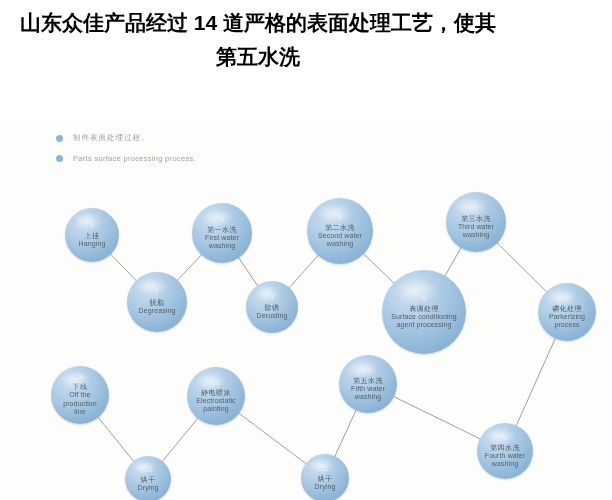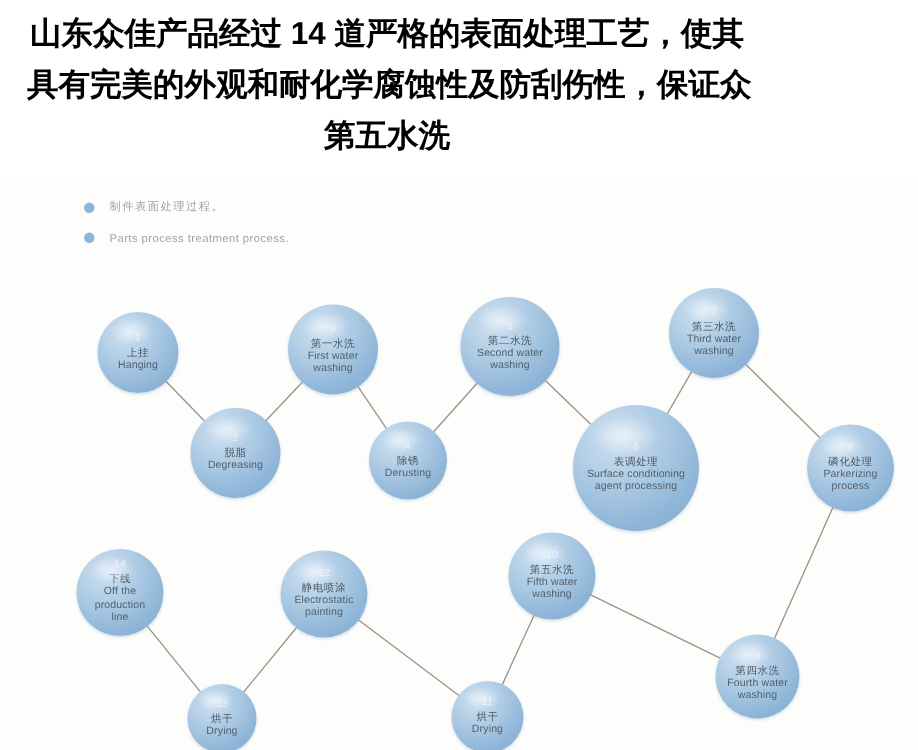--- a/index.html
+++ b/index.html
@@ -82,34 +82,33 @@
     letter-spacing:.1px;padding:0 3px;
   }
 </style>
 </head>
 <body>
 
 <div id="page">
 
   <div class="title-block">
     <span class="title-line">山东众佳产品经过 14 道严格的表面处理工艺，使其</span>
-    <span class="title-line">具有完美的外观和耐化学腐蚀性及防刮伤性，保证众</span>
     <span class="title-line">第五水洗</span>
   </div>
 
   <div class="diagram">
 
     <div class="legend">
       <div class="legend-row">
         <span class="legend-dot"></span>
         <span class="legend-text cn">制件表面处理过程。</span>
       </div>
       <div class="legend-row">
         <span class="legend-dot"></span>
-        <span class="legend-text">Parts process treatment process.</span>
+        <span class="legend-text">Parts surface processing process.</span>
       </div>
     </div>
 
     <svg class="links" id="link-layer" viewBox="0 0 612 380" preserveAspectRatio="none">
         <line x1="110.10414114380931" y1="133.66119164054192" x2="136.80691949344347" y2="161.18559393939557" stroke="#9a948c" stroke-width="0.9"></line>
         <line x1="176.88511685270458" y1="160.89118364866744" x2="202.11488314729542" y2="134.10881635133256" stroke="#9a948c" stroke-width="0.9"></line>
         <line x1="238.2358649270616" y1="137.02908009205117" x2="258.0035647180503" y2="166.2852757827145" stroke="#9a948c" stroke-width="0.9"></line>
         <line x1="288.66987148674565" y1="168.36896716187252" x2="318.66256449696556" y2="134.84772203280318" stroke="#9a948c" stroke-width="0.9"></line>
         <line x1="363.03501745346193" y1="133.21233825869544" x2="394.4863838877519" y2="163.54044160604647" stroke="#9a948c" stroke-width="0.9"></line>
         <line x1="444.51138151285977" y1="156.49953199697342" x2="461.4919496616358" y2="127.11008712409196" stroke="#9a948c" stroke-width="0.9"></line>

